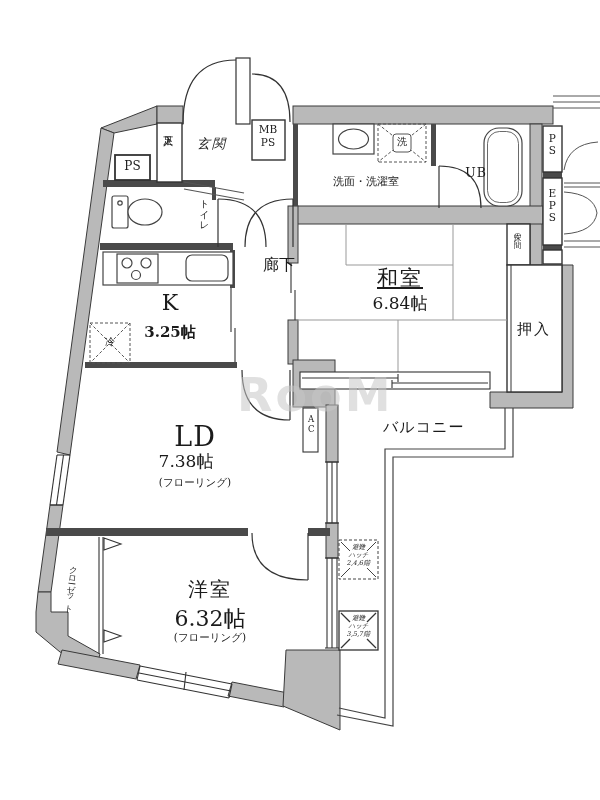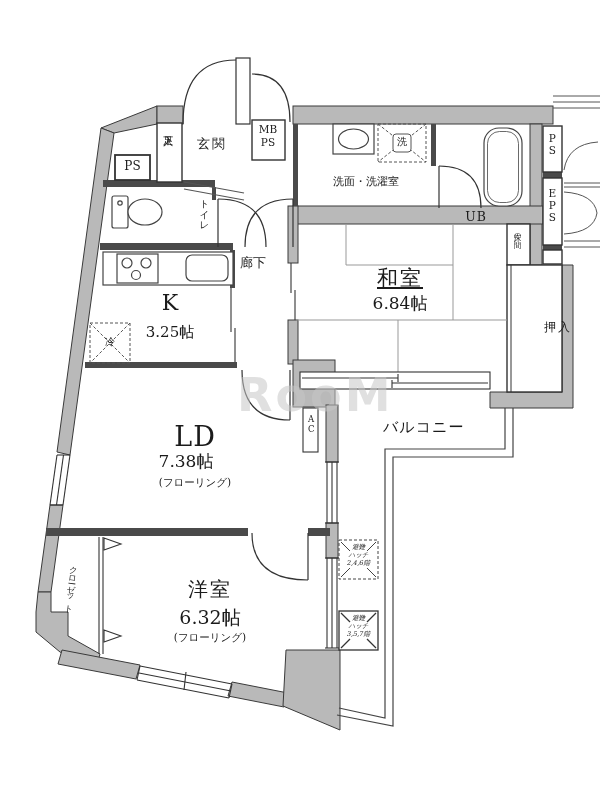--- a/index.html
+++ b/index.html
@@ -208,63 +208,63 @@
     <line x1="564" y1="247" x2="600" y2="247"></line>
   </g>
 </svg>
 
 <div class="watermark" style="left:237px;top:368px;font-size:46px;text-align:right;">RooM</div>
 
 <div class="lbl" style="left:115px;top:160px;width:35px;font-size:12px;">PS</div>
 
 <div class="lbl v" style="left:162px;top:128px;font-size:10px;">下足入</div>
 
-<div class="lbl" style="left:184px;top:137px;width:56px;font-size:13px;letter-spacing:2px;">玄関</div>
+<div class="lbl" style="left:184px;top:137px;width:56px;font-size:13px;letter-spacing:2px;font-style:italic;">玄関</div>
 
 <div class="lbl two-line" style="left:251px;top:123px;width:34px;font-size:10.5px;">
   <div>MB</div>
   <div>PS</div>
 </div>
 
 <div class="lbl" style="left:308px;top:176px;width:116px;font-size:11px;">洗面・洗濯室</div>
 
 <div class="lbl" style="left:394px;top:137px;width:16px;font-size:10px;">洗</div>
 
-<div class="lbl" style="left:462px;top:166px;width:28px;font-size:12.5px;letter-spacing:1px;margin-top:44px;">UB</div>
+<div class="lbl" style="left:462px;top:166px;width:28px;font-size:12.5px;letter-spacing:1px;">UB</div>
 
 <div class="lbl v" style="left:546px;top:132px;font-size:10.5px;">PS</div>
 
 <div class="lbl v" style="left:546px;top:187px;font-size:10.5px;">EPS</div>
 
 <div class="lbl v" style="left:513px;top:228px;font-size:7.5px;">床の間</div>
 
 <div class="lbl v" style="left:199px;top:193px;font-size:9.5px;">トイレ</div>
 
-<div class="lbl" style="left:234px;top:256px;width:38px;font-size:13px;">廊下</div>
+<div class="lbl" style="left:260px;top:256px;width:38px;font-size:16px;">廊下</div>
 
 <div class="lbl" style="left:146px;top:291px;width:48px;font-size:22px;">K</div>
-<div class="lbl" style="left:128px;top:324px;width:84px;font-size:15px;">3.25帖</div>
+<div class="lbl" style="left:128px;top:324px;width:84px;font-size:15px;font-weight:bold;">3.25帖</div>
 
 <div class="lbl" style="left:100px;top:337px;width:20px;font-size:10px;">冷</div>
 
 <div class="lbl" style="left:364px;top:267px;width:72px;font-size:21px;letter-spacing:2px;text-decoration:underline;">和室</div>
 <div class="lbl" style="left:358px;top:294px;width:84px;font-size:17px;text-align:center;">6.84帖</div>
 
-<div class="lbl" style="left:510px;top:321px;width:48px;font-size:12px;letter-spacing:2px;padding-left:24px;">押入</div>
+<div class="lbl" style="left:510px;top:321px;width:48px;font-size:15px;letter-spacing:2px;">押入</div>
 
 <div class="lbl" style="left:383px;top:419px;width:72px;font-size:15px;letter-spacing:1px;">バルコニー</div>
 
 <div class="lbl v" style="left:306px;top:414px;font-size:8.5px;">AC</div>
 
 <div class="lbl" style="left:163px;top:422px;width:64px;font-size:27px;letter-spacing:1px;">LD</div>
 <div class="lbl" style="left:137px;top:452px;width:98px;font-size:17px;">7.38帖</div>
 <div class="lbl" style="left:140px;top:477px;width:110px;font-size:10.5px;">(フローリング)</div>
 
 <div class="lbl" style="left:176px;top:580px;width:68px;font-size:20px;letter-spacing:2px;font-family:Liberation Mono, monospace;">洋室</div>
-<div class="lbl" style="left:168px;top:607px;width:84px;font-size:19px;">6.32帖</div>
+<div class="lbl" style="left:168px;top:607px;width:84px;font-size:22px;">6.32帖</div>
 <div class="lbl" style="left:152px;top:632px;width:116px;font-size:10.5px;">(フローリング)</div>
 
 <div class="lbl v" style="left:70px;top:560px;font-size:8.5px;transform:rotate(7deg);transform-origin:top center;">クローゼット</div>
 
 <div class="lbl hatch-lbl" style="left:339px;top:544px;width:39px;font-size:6.5px;">
   <div>避難</div>
   <div>ハッチ</div>
   <div>2,4,6階</div>
 </div>
 

